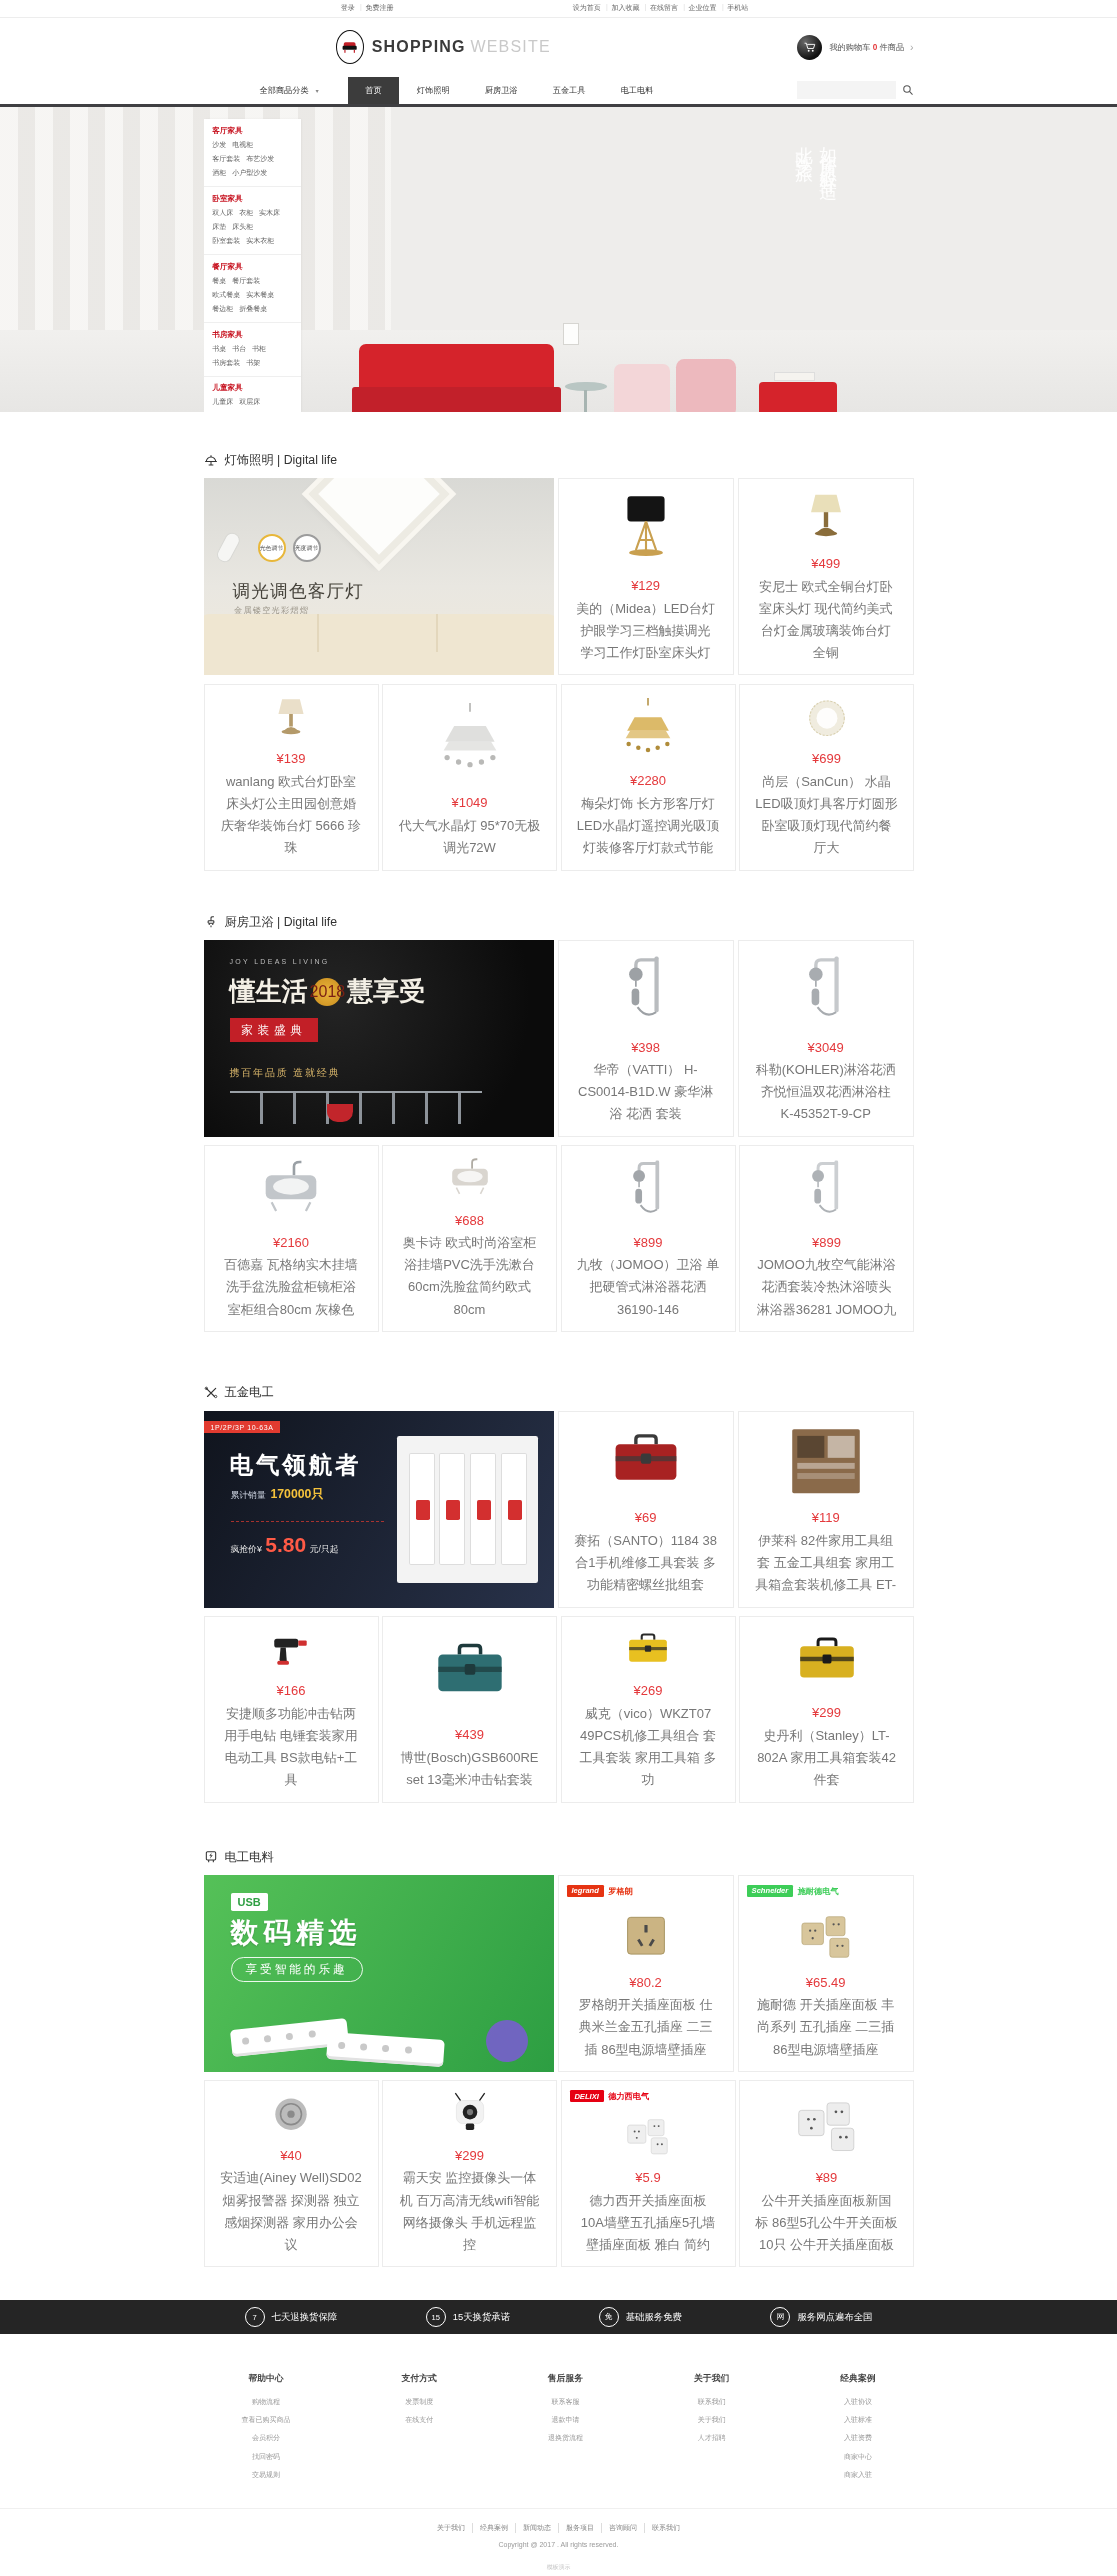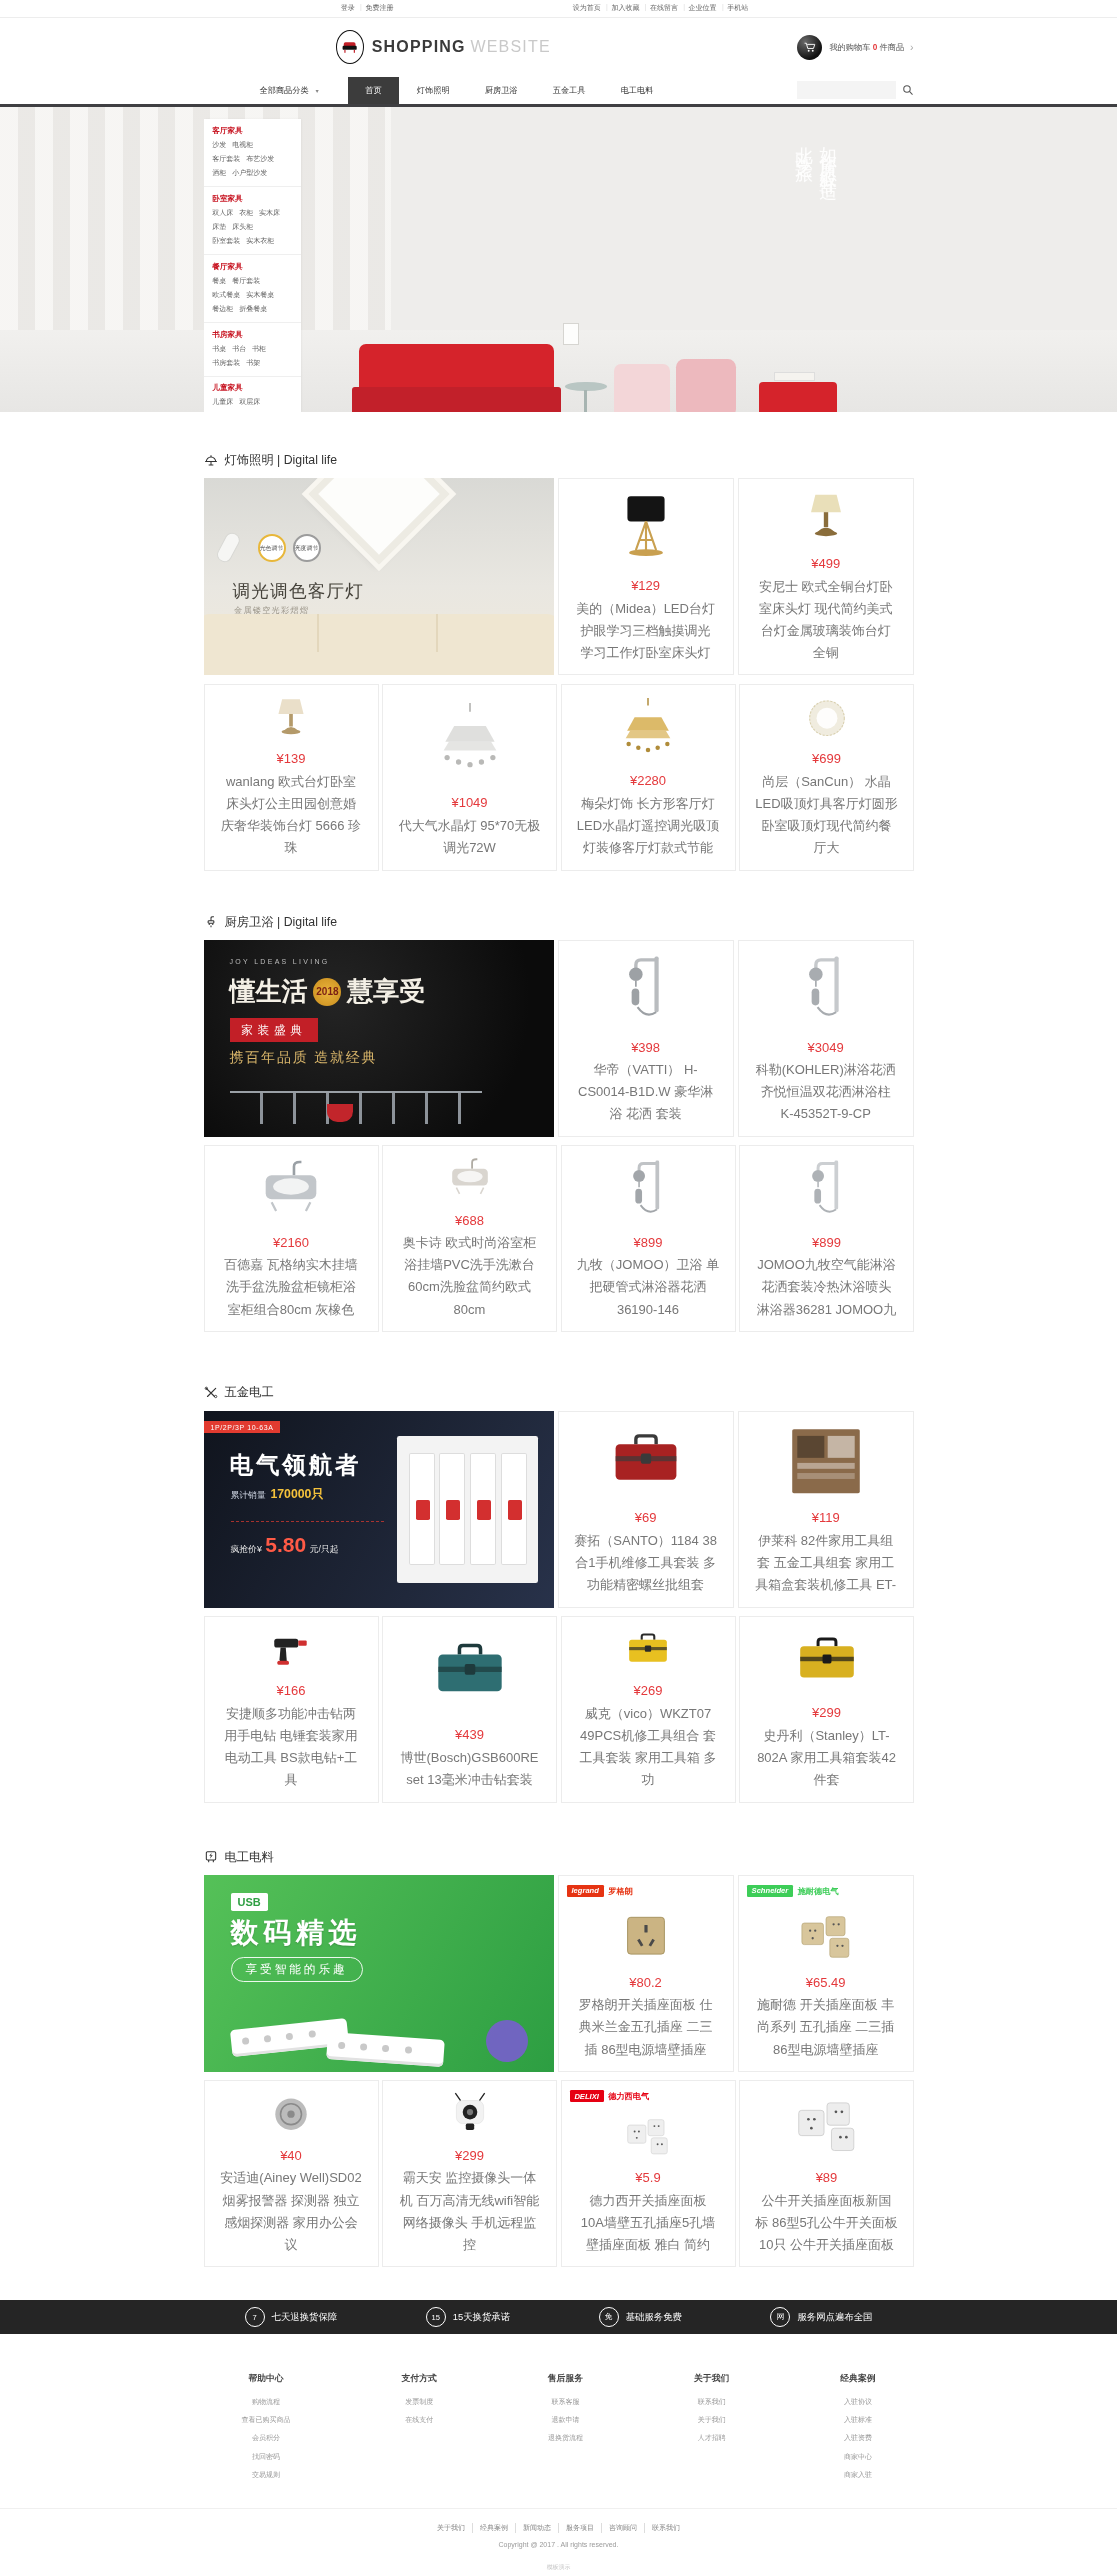--- a/index.html
+++ b/index.html
@@ -79,23 +79,23 @@
   .b1-badge.g{left:89px;border:2.9px solid #9c9c9c}
   .b1-remote{position:absolute;left:17.6px;top:54px;width:15.3px;height:30.5px;background:#f6f6f4;border:0.6px solid #d8d8d4;border-radius:7px;transform:rotate(28deg)}
   .b1-t1{position:absolute;left:29px;top:101px;font-size:17.6px;color:#45423a;letter-spacing:1.2px}
   .b1-t2{position:absolute;left:30.5px;top:127px;font-size:8.2px;color:#9c968a;letter-spacing:1.2px}
   .b1-sofa{position:absolute;bottom:0;left:-5.9px;right:-5.9px;height:61px;background:#efe6d1;border-radius:11.7px 11.7px 0 0}
   .b1-sofa i{position:absolute;top:0;bottom:23.5px;width:1.8px;background:#e3d7bc}
   
   .b2{background:radial-gradient(circle at 38% 30%,#242424,#0b0b0b 75%);color:#fff;padding:17.6px 0 0 26px}
   .b2-joy{font-size:7px;letter-spacing:2.3px;color:#bdbdbd}
   .b2-main{margin-top:9.4px;font-size:26px;font-weight:bold;color:#f4f0e6;display:flex;align-items:center}
-  .b2-year{width:28px;height:28px;border-radius:50%;background:radial-gradient(#eab43c,#c98d1e);color:#7a1f14;font-size:10px;font-weight:bold;display:flex;align-items:center;justify-content:center;margin:0 5.9px}
+  .b2-year{width:28px;height:28px;border-radius:50%;background:radial-gradient(#eab43c,#c98d1e);color:#7a1f14;font-size:16px;font-weight:normal;display:flex;align-items:center;justify-content:center;margin:0 5.9px}
   .b2-box{display:inline-block;margin-top:9.4px;background:#c21f27;color:#fff;font-size:11.7px;letter-spacing:4.7px;padding:4.1px 11.7px}
-  .b2-sub{margin-top:7px;font-size:14px;letter-spacing:1.8px;color:#d8b56a}
+  .b2-sub{margin-top:24px;font-size:10px;letter-spacing:1.8px;color:#d8b56a}
   .b2-rack{position:absolute;left:26px;bottom:13px;width:252px;height:33px;border-top:2.9px solid #9aa0a6;background:repeating-linear-gradient(90deg,transparent 0 30.5px,#8d939a 30.5px 33px)}
   .b2-pot{position:absolute;left:123px;bottom:15.3px;width:26px;height:17.6px;background:#c2252b;border-radius:0 0 10.6px 10.6px}
   
   .b3{background:linear-gradient(120deg,#10141d,#28324a)}
   .b3-tag{position:absolute;left:0;top:10.6px;background:#e23b30;color:#fff;font-size:7px;padding:2.3px 7px;letter-spacing:0.6px}
   .b3-title{position:absolute;left:26px;top:38px;font-size:23.5px;font-weight:bold;color:#fff;letter-spacing:2.9px}
   .b3-hot{position:absolute;left:198px;top:28px;width:27px;height:27px;border-radius:50%;background:#e23b30;color:#fff;font-size:7.6px;display:flex;align-items:center;justify-content:center}
   .b3-sales{position:absolute;left:27px;top:75px;font-size:8.8px;color:#ccd3e0}
   .b3-sales b{color:#f5c23c;font-size:12.3px;margin-left:4.7px}
   .b3-dash{position:absolute;left:27px;top:110px;width:153px;border-top:1.2px dashed #e23b30;opacity:.7}

